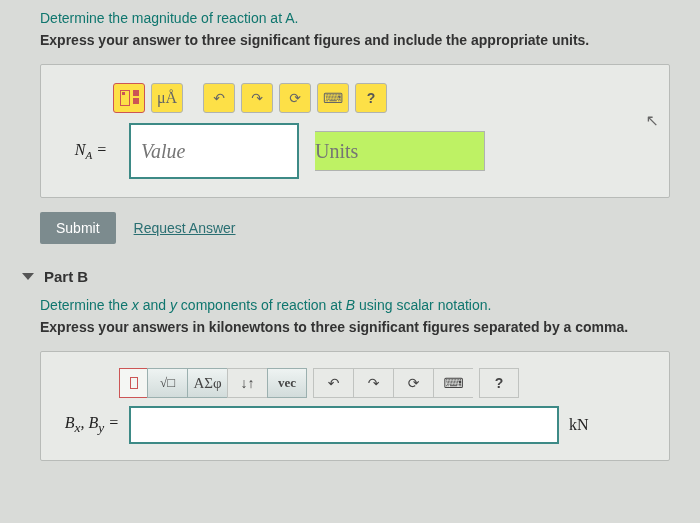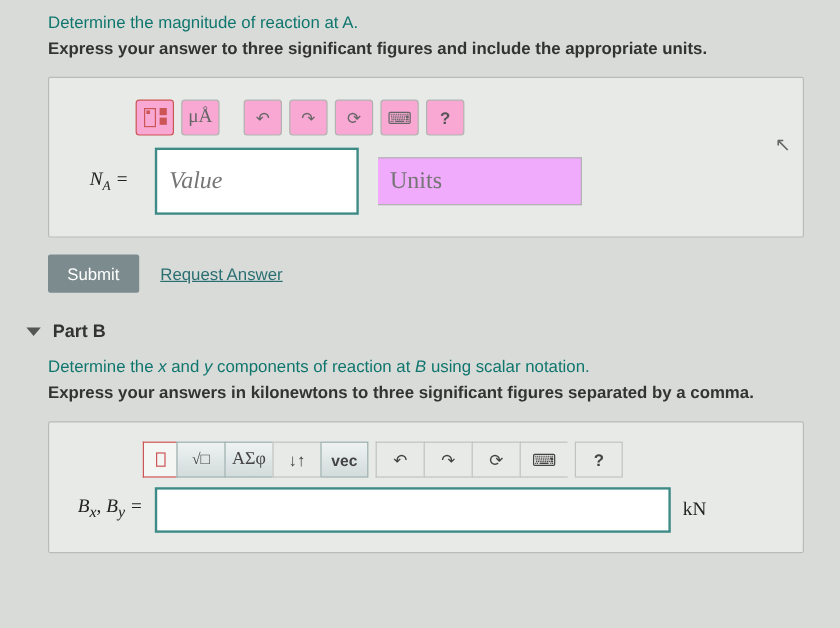--- a/index.html
+++ b/index.html
@@ -34,21 +34,21 @@
     display: flex;
     gap: 6px;
     margin-bottom: 10px;
     align-items: center;
     margin-left: 48px;
   }
   .tb-btn {
     height: 30px;
     min-width: 32px;
     border: 1px solid #b0b3b0;
-    background: #f9a8d4;
+    background: #fde047;
     border-radius: 3px;
     display: flex;
     align-items: center;
     justify-content: center;
     font-size: 14px;
     color: #666;
     cursor: pointer;
   }
   .tb-btn.red { border-color: #c55; }
   .tb-red-inner { display:flex; gap:3px; }
@@ -68,25 +68,24 @@
     font-family: 'Times New Roman', serif;
     font-style: italic;
     font-size: 20px;
     color: #888;
     padding-left: 10px;
   }
   .units-input {
     width: 170px; height: 40px;
     border: 1px solid #b0b3b0;
     border-left: none;
-    background: #f0abfc;
+    background: #bef264;
     font-family: 'Times New Roman', serif;
     font-size: 20px;
     color: #555;
-    padding-left: 10px;
   }
   .submit-row { display:flex; align-items:center; gap:18px; }
   .submit-btn {
     background: #7c8b8e;
     color: #ffffff;
     border: none;
     padding: 8px 16px;
     font-size: 14px;
     border-radius: 2px;
     cursor: pointer;
@@ -102,21 +101,21 @@
     border: 1px solid #9bb0af;
     background: linear-gradient(#eef3f2,#d2dcdb);
     display:flex; align-items:center; justify-content:center;
     font-size: 15px; color:#444; cursor:pointer;
     font-family: 'Times New Roman', serif;
     border-right:none;
   }
   .tb2-btn:last-child { border-right:1px solid #9bb0af; }
   .tb2-btn.sqrt { font-size:13px; }
   .tb2-btn.plain { background:#e8eae7; border-color:#c0c3c0; font-family: Arial; font-size:14px; }
-  .tb2-btn.vec { font-weight:bold; font-family:Liberation Sans, sans-serif; font-size:13px;}
+  .tb2-btn.vec { font-weight:bold; font-family:Liberation Serif, serif; font-size:13px;}
   .tb2-gap { width:6px; }
   .tb2-red {
     height:30px; width:28px; border:1px solid #c55; background:#f4f6f3;
     display:flex; align-items:center; justify-content:center; border-right:none;
   }
   .input-row2 { display:flex; align-items:center; gap:10px; }
   .eq-label2 { font-family:'Times New Roman', serif; font-style:italic; font-size:16px; color:#222; width:58px; text-align:right; }
   .val-input2 {
     flex:0 0 430px; height:38px;
     border:2px solid #3d8a86;

